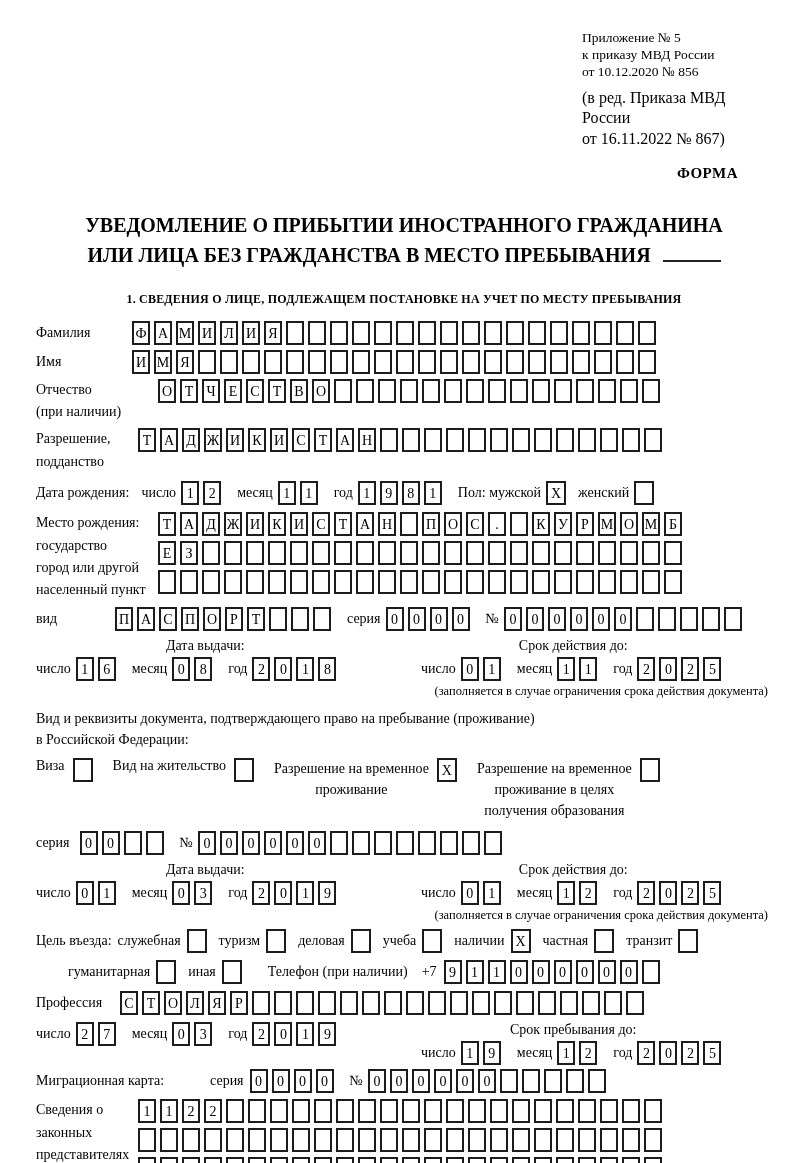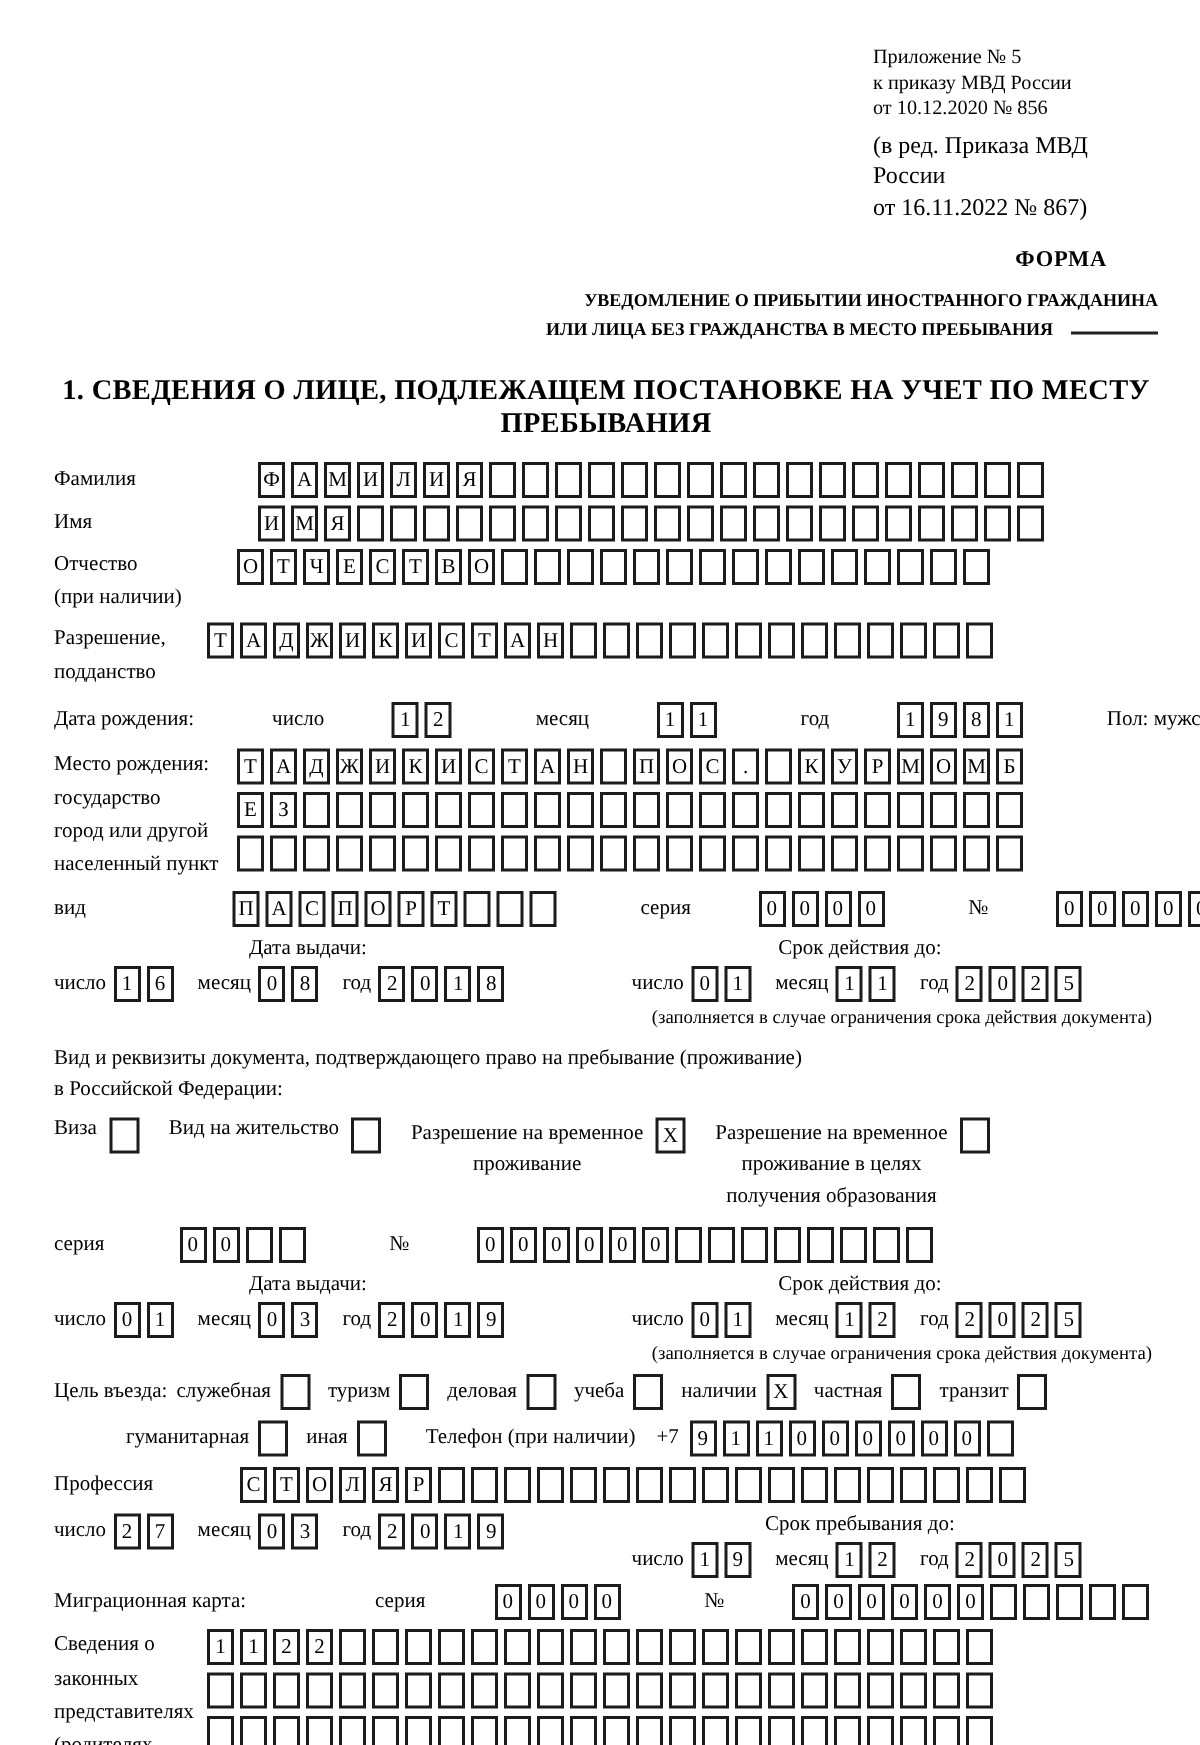--- a/index.html
+++ b/index.html
@@ -12,26 +12,26 @@
   }
   .page { width: 800px; min-height: 1163px; padding: 30px 28px 18px 36px; background: #fff; }
 
   
   .top-header { display: flex; justify-content: flex-end; }
   .hdr-block { width: 190px; text-align: left; line-height: 1.25; font-size: 13.5px; }
   .hdr-block .ed { font-size: 16px; margin-top: 1px; }
   .hdr-block .ed-first { margin-top: 7px; }
   .forma { text-align: right; padding-right: 34px; font-weight: bold; font-size: 15px; margin-top: 16px; letter-spacing: .5px; }
 
-  .title { text-align: right; font-weight: bold; font-size: 12px; line-height: 1.5; margin-top: 9px; }
+  .title { text-align: center; font-weight: bold; font-size: 20px; line-height: 1.5; margin-top: 28px; }
   .uline { display: inline-block; width: 58px; border-bottom: 2px solid #222; height: 14px; margin-left: 12px; }
-  .sec-head { font-weight: bold; font-size: 19px; text-align: center; margin-top: 22px; margin-bottom: 14px; letter-spacing: .2px; }
+  .sec-head { font-weight: bold; font-size: 12px; text-align: center; margin-top: 22px; margin-bottom: 14px; letter-spacing: .2px; }
 
   
-  .frow { display: flex; align-items: center; margin-bottom: 5px; gap: 40px; }
+  .frow { display: flex; align-items: center; margin-bottom: 5px; }
   .frow-top { display: flex; align-items: flex-start; margin-bottom: 5px; }
   .lbl { flex: 0 0 auto; }
   .lbl-stack { flex: 0 0 auto; line-height: 1.6; }
   .w-name { width: 96px; }
   .w-pat  { width: 122px; }
   .w-cit  { width: 102px; }
   .w-bp   { width: 122px; }
   .w-vid  { width: 79px; }
   .w-prof { width: 84px; }
   .w-lr   { width: 102px; }
@@ -67,21 +67,21 @@
   
   .opt-row { display: flex; align-items: flex-start; margin: 4px 0 10px 0; }
   .opt-label { margin-right: 8px; }
   .opt-stack { text-align: center; line-height: 1.5; margin-right: 8px; }
   .opt-gap { margin-left: 20px; }
 
   
   .purpose-row { display: flex; align-items: center; margin-bottom: 7px; flex-wrap: nowrap; }
   .p-label { margin-right: 6px; white-space: nowrap; }
   .p-gap { margin-left: 12px; }
-  .indent { margin-left: 48px; }
+  .indent { margin-left: 32px; }
   .phone-label { margin-left: 26px; margin-right: 14px; }
   .phone-prefix { margin-right: 7px; }
 
   .mig-series { margin-left: 46px; margin-right: 6px; }
 
   .lr-note { font-size: 13px; margin-top: 7px; text-align: center; white-space: nowrap; }
 </style>
 </head>
 <body>
 

